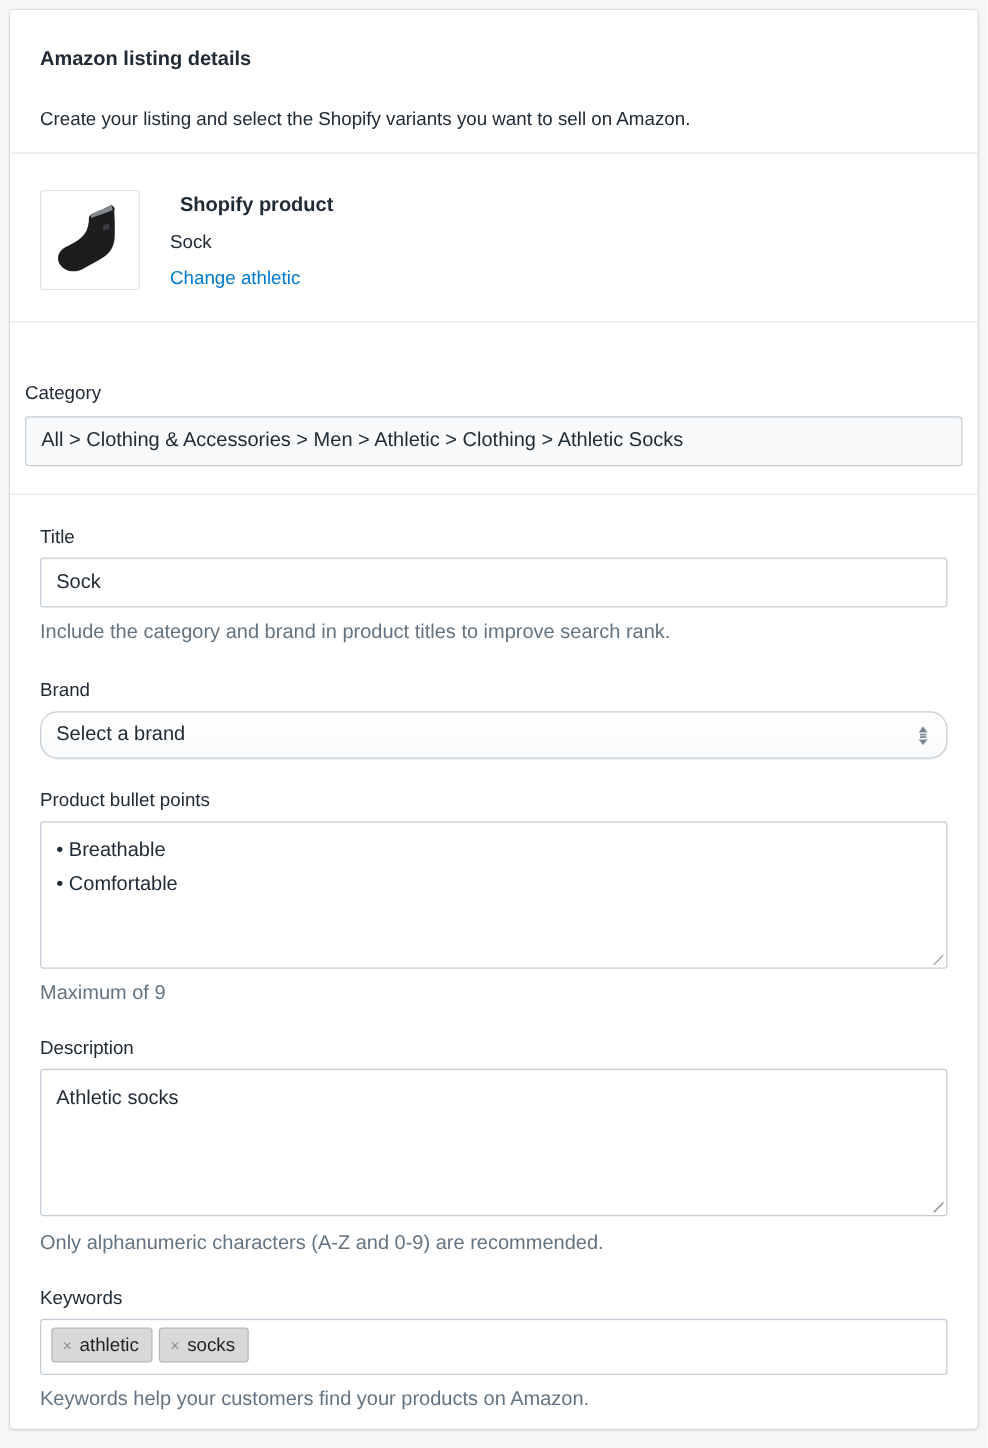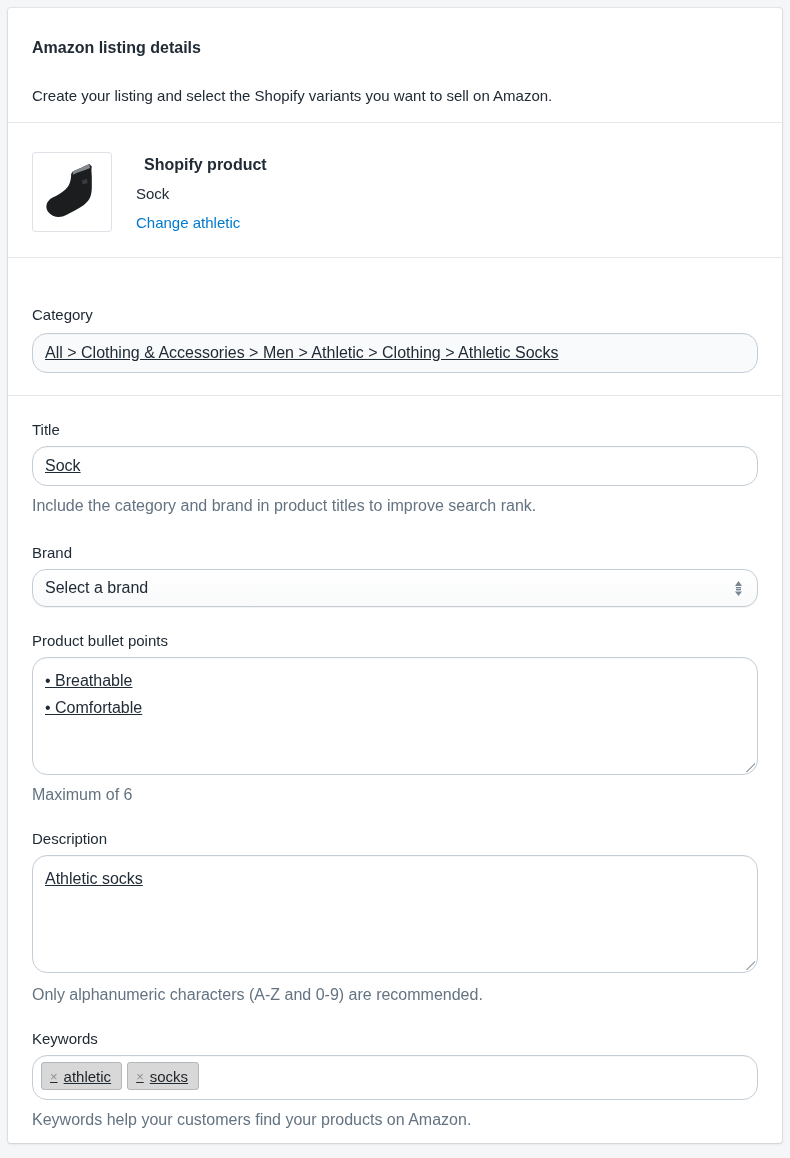--- a/index.html
+++ b/index.html
@@ -30,39 +30,38 @@
     border: 1px solid #dfe3e8; border-radius: 3px; background: #fff;
     display: flex; align-items: center; justify-content: center;
   }
   .prod-info { margin-left: 24px; }
   .prod-heading { font-size: 16px; line-height: 20px; font-weight: 700; margin: 3px 8px 0; }
   .prod-name { font-size: 15px; line-height: 20px; margin-top: 9px; }
   .link { display: inline-block; font-size: 15px; line-height: 20px; margin-top: 9px;
           color: #007ace; text-decoration: none; cursor: pointer; }
 
   
-  .sec-category { padding: 49px 24px 22px; }
+  .sec-category { padding: 49px 12px 22px; }
 
   
   .sec-form { padding: 26px 24px 16px; }
   .group-brand { margin-top: 29px; }
   .group-bullets { margin-top: 26px; }
   .group-description { margin-top: 26px; }
   .group-keywords { margin-top: 26px; }
 
   label { display: block; font-size: 15px; line-height: 16px; margin-bottom: 10px; color: #212b36; }
   .sec-form label { margin-bottom: 8px; }
 
   .field {
-    width: 100%; border: 1px solid #c4cdd5; border-radius: 15px;
+    width: 100%; border: 1px solid #c4cdd5; border-radius: 3px;
     font-family: "Liberation Sans", "DejaVu Sans", sans-serif;
     font-size: 16px; color: #212b36; background: #fff;
     box-shadow: inset 0 1px 0 0 rgba(99,115,129,0.05);
     outline: none;
-    text-decoration: underline;
   }
   input.field { height: 40px; padding: 0 12px; }
   .category-field { background: #f9fafb; }
 
   .select {
     height: 38px; width: 100%; border: 1px solid #c4cdd5; border-radius: 14px;
     background: linear-gradient(to bottom, #ffffff, #f9fafb);
     display: flex; align-items: center; justify-content: space-between;
     padding: 0 14px 0 12px; font-size: 16px; cursor: pointer;
     box-shadow: 0 1px 0 0 rgba(22,29,37,0.05);
@@ -149,21 +148,21 @@
         </div>
       </div>
 
       <div class="group group-bullets">
         <label>Product bullet points</label>
         <div class="ta-wrap">
           <textarea class="field" style="">• Breathable
 • Comfortable</textarea>
           <span class="resize-handle"></span>
         </div>
-        <p class="help">Maximum of 6</p>
+        <p class="help">Maximum of 9</p>
       </div>
 
       <div class="group group-description">
         <label>Description</label>
         <div class="ta-wrap">
           <textarea class="field" style="">Athletic socks</textarea>
           <span class="resize-handle"></span>
         </div>
         <p class="help help-description">Only alphanumeric characters (A-Z and 0-9) are recommended.</p>
       </div>

